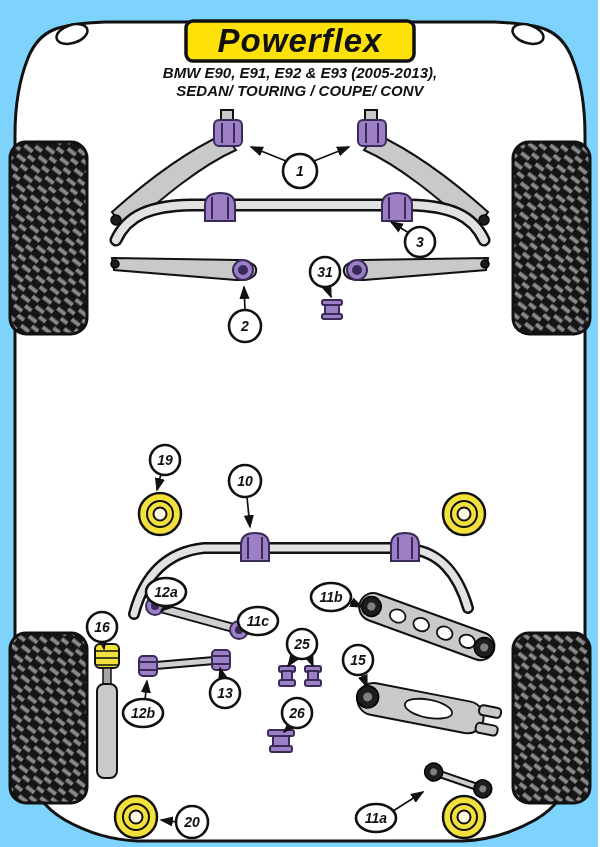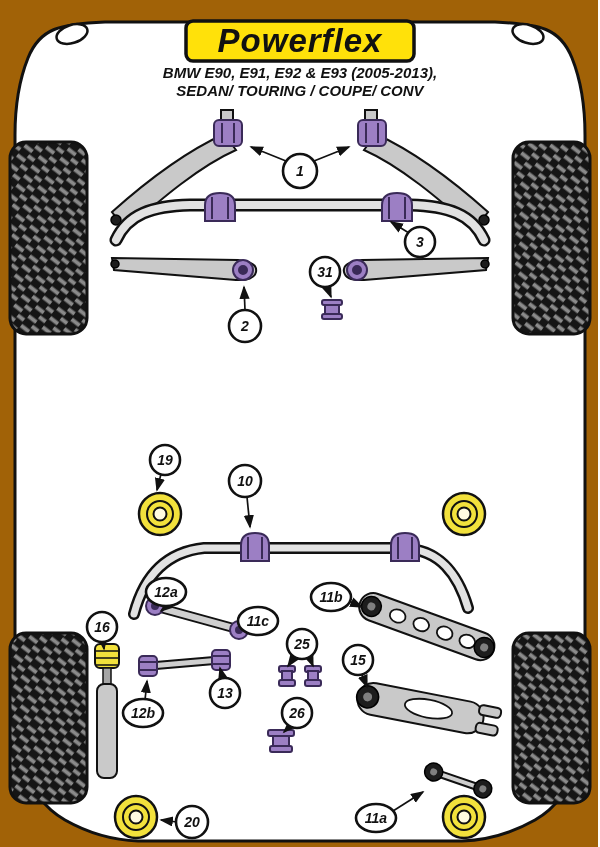--- a/index.html
+++ b/index.html
@@ -1,17 +1,17 @@
 <!DOCTYPE html>
 <html style="--logo-yellow: #FFE10A; --bush-purple: #9C7FC4; --bush-purple-dark: #3A2A58; --spring-yellow: #F2E13C; --metal-gray: #C9C9C9; --outline-black: #111111;"><head>
 <meta charset="utf-8">
 <style>
   * { margin:0; padding:0; box-sizing:border-box; }
   html,body { background:#ffffff; font-family:"Liberation Sans", sans-serif; }
-  .stage { width:598px; height:847px; position:relative; background:#a16207; overflow:hidden; }
+  .stage { width:598px; height:847px; position:relative; background:#7dd3fc; overflow:hidden; }
   svg { display:block; }
 
   .body-outline { fill:#ffffff; stroke:#111; stroke-width:3; }
   .mirror-bump { fill:#ffffff; stroke:#111; stroke-width:2.5; }
   .tire { fill:url(#tread); stroke:#111; stroke-width:3; }
 
   .logo-box { fill:var(--logo-yellow,#FFE10A); stroke:#111; stroke-width:3.5; }
   .logo-text { font:italic 800 33px "Liberation Sans", sans-serif; letter-spacing:1px;
                fill:#111; text-anchor:middle; }
   .subtitle-text { font:italic 700 15px "Liberation Sans", sans-serif; fill:#111; text-anchor:middle; }

